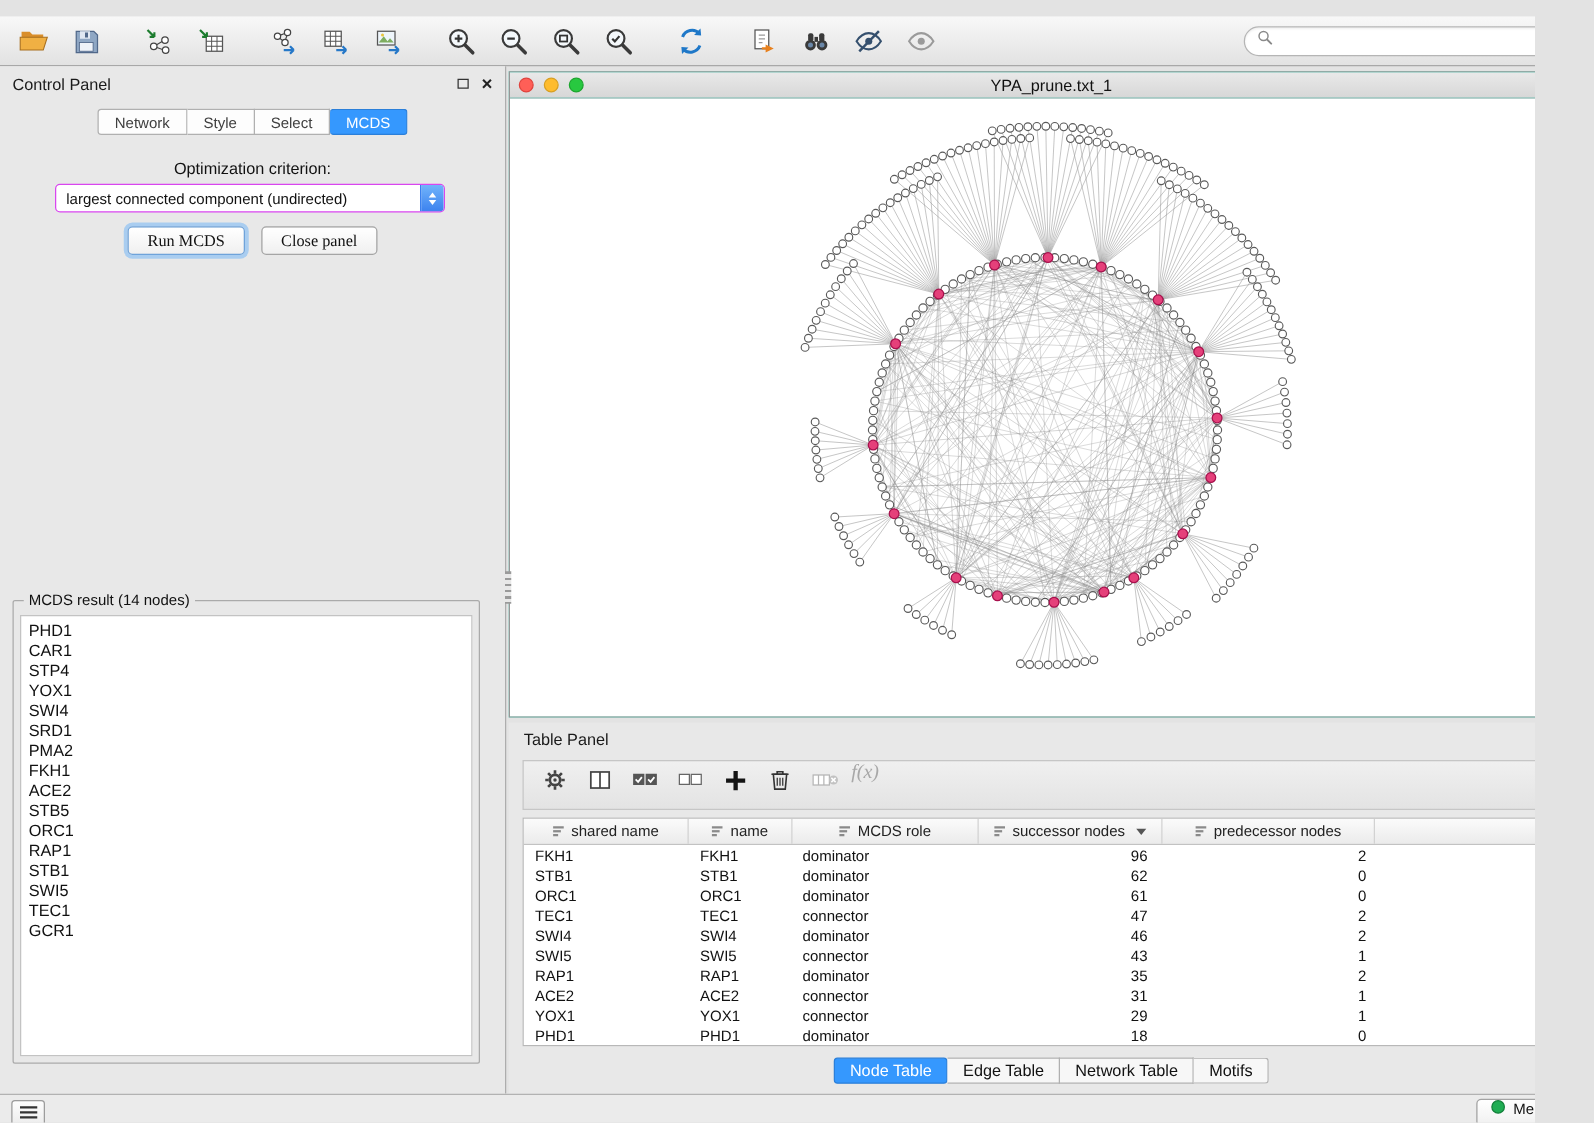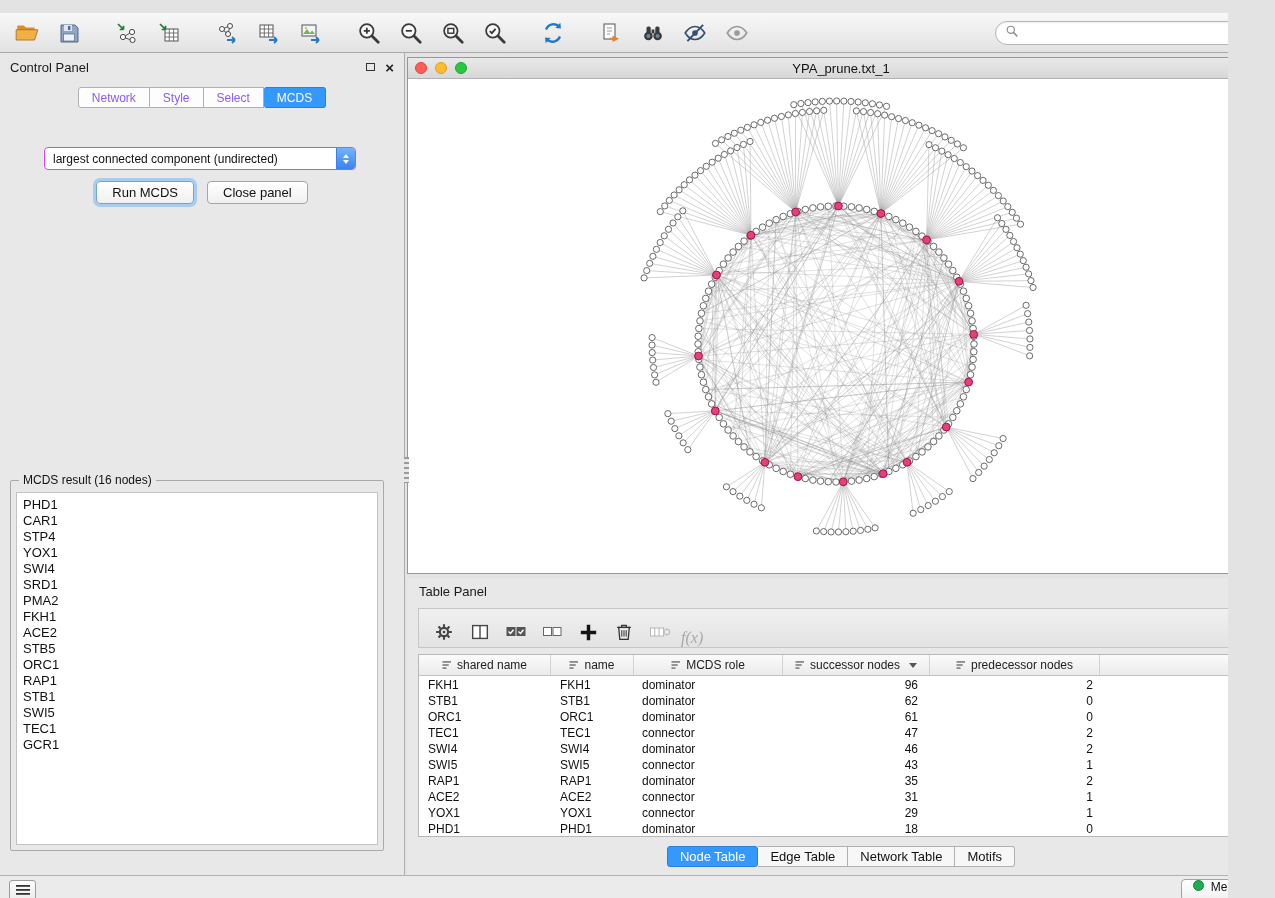--- a/index.html
+++ b/index.html
@@ -20,33 +20,33 @@
 
   
   .control-panel { position:absolute; left:0; top:40px; width:405px; height:822px; background:#e8e8e8; border-right:1px solid #adadad; }
   .cp-header { position:absolute; left:0; top:0; width:100%; height:28px; display:flex; align-items:center; padding:0 10px; }
   .cp-title { font-size:13px; color:#1a1a1a; }
   .win-btns { margin-left:auto; display:flex; align-items:center; gap:10px; }
   .float-box { width:9px; height:8px; border:1.5px solid #333; display:inline-block; }
   .close-x { font-size:15px; font-weight:bold; color:#222; line-height:1; }
   .cp-tabs { position:absolute; left:0; top:34px; width:100%; display:flex; justify-content:center; }
   .cp-tab { height:21px; padding:0 13px; font-size:12px; display:flex; align-items:center; background:#fdfdfd;
-    border:1px solid #b0b0b0; border-left:none; color:#8b5cf6; cursor:default; }
+    border:1px solid #b0b0b0; border-left:none; color:#404040; cursor:default; }
   .cp-tab:first-child { border-left:1px solid #b0b0b0; border-radius:3px 0 0 3px; }
   .cp-tab:last-child { border-radius:0 3px 3px 0; }
   .cp-tab.active { background:#3598fe; color:#fff; border-color:#2b7fd9; border-radius:3px; }
   .cp-opt-label { position:absolute; left:0; top:74px; width:100%; text-align:center; font-size:13px; color:#111; }
   .cp-select { position:absolute; left:44px; top:94px; width:312px; height:23px; background:#fff;
     border:1px solid #d946ef; border-radius:4px; display:flex; align-items:center; overflow:hidden; }
   .cp-select-text { flex:1; padding:0 8px; font-size:12px; color:#111; white-space:nowrap; }
   .cp-select-stepper { width:19px; height:23px; background:linear-gradient(#73b6fc,#3a80ee);
     display:flex; flex-direction:column; align-items:center; justify-content:center; border-left:1px solid #3a80ee; }
   .tri-up { width:0; height:0; border-left:3.5px solid transparent; border-right:3.5px solid transparent; border-bottom:4.5px solid #fff; margin-bottom:2px; }
   .tri-down { width:0; height:0; border-left:3.5px solid transparent; border-right:3.5px solid transparent; border-top:4.5px solid #fff; }
-  .cp-buttons { position:absolute; left:0; top:128px; width:100%; display:flex; justify-content:center; gap:13px; }
+  .cp-buttons { position:absolute; left:0; top:128px; width:100%; display:flex; justify-content:center; gap:13px;font-family:Liberation Serif, serif; }
   .btn { height:23px; padding:0 15px; background:linear-gradient(#ffffff,#f0f0f0); border:1px solid #a5a5a5;
     border-radius:4px; font-size:13px; color:#111; display:flex; align-items:center; cursor:default; }
   .btn-focus { box-shadow:0 0 0 3px #a9cdf0; border-color:#6fa3da; }
   .groupbox { position:absolute; left:10px; top:427px; width:374px; height:371px; border:1px solid #aaaaaa; border-radius:2px; }
   .groupbox-legend { position:absolute; top:-8px; left:8px; background:#e8e8e8; padding:0 4px; font-size:12px; color:#111; }
   .result-list { position:absolute; left:5px; top:11px; right:5px; bottom:5px; background:#fff; border:1px solid #c3c3c3; overflow:hidden; padding:4px 6px; }
   .result-item { font-size:13px; line-height:16px; color:#111; }
 
   
   .network-window { position:absolute; left:407px; top:44px; width:868px; height:517px; background:#5eead4; border:1px solid #979797; }
@@ -60,21 +60,21 @@
     font-size:13px; color:#111; pointer-events:none; }
   .nw-canvas { position:absolute; left:0; top:21px; width:866px; height:494px; background:#fff; }
   .splitter-handle { position:absolute; left:404px; top:444px; width:5px; height:26px;
     background:repeating-linear-gradient(#9a9a9a 0 2px, #e8e8e8 2px 5px); }
 
   
   .table-panel { position:absolute; left:407px; top:565px; width:868px; height:297px; background:#e8e8e8; }
   .tp-header { position:absolute; left:0; top:0; width:100%; height:26px; display:flex; align-items:center; padding:0 12px; }
   .tp-title { font-size:13px; color:#1a1a1a; }
   .tp-toolbar { position:absolute; left:11px; top:30px; width:846px; height:40px;
-    background:linear-gradient(#f0f0f0,#e3e3e3); border:1px solid #c6c6c6; display:flex; align-items:flex-end; padding:0 10px; gap:6px; }
+    background:linear-gradient(#f0f0f0,#e3e3e3); border:1px solid #c6c6c6; display:flex; align-items:flex-start; padding:0 10px; gap:6px; }
   .fx-label { font-family:"Liberation Serif", serif; font-style:italic; font-size:16px; color:#a8a8a8; }
   .table { position:absolute; left:11px; top:76px; width:846px; height:183px; background:#fff; border:1px solid #b8b8b8; overflow:hidden; }
   .thead { display:flex; height:21px; background:linear-gradient(#fbfbfb,#ebebeb); border-bottom:1px solid #c2c2c2; }
   .th { display:flex; align-items:center; justify-content:center; gap:5px; border-right:1px solid #d2d2d2; font-size:12px; color:#222; }
   .th0,.c0 { width:132px; } .th1,.c1 { width:83px; } .th2,.c2 { width:149px; }
   .th3,.c3 { width:147px; } .th4,.c4 { width:170px; } .thf,.cf { flex:1; }
   .thf { border-right:none; }
   .chev { width:0; height:0; border-left:4px solid transparent; border-right:4px solid transparent; border-top:5px solid #555; margin-left:4px; }
   .tbody { position:absolute; left:0; top:22px; right:12px; bottom:0; }
   .trow { display:flex; height:16px; align-items:center; font-size:12px; color:#111; }
@@ -265,36 +265,37 @@
         <span class="close-x">×</span>
       </span>
     </div>
     <div class="cp-tabs">
         <div class="cp-tab">Network</div>
         <div class="cp-tab">Style</div>
         <div class="cp-tab">Select</div>
         <div class="cp-tab active">MCDS</div>
       </div>
 
+    <div class="cp-opt-label">Optimization criterion:</div>
 
     <div class="cp-select">
       <span class="cp-select-text">largest connected component (undirected)</span>
       <span class="cp-select-stepper">
           <span class="tri-up"></span>
           <span class="tri-down"></span>
         </span>
     </div>
 
     <div class="cp-buttons">
       <div class="btn btn-focus">Run MCDS</div>
       <div class="btn">Close panel</div>
     </div>
 
     <div class="groupbox">
-      <div class="groupbox-legend">MCDS result (16 nodes)</div>
+      <div class="groupbox-legend">MCDS result (14 nodes)</div>
       <div class="result-list">
           <div class="result-item">PHD1</div>
           <div class="result-item">CAR1</div>
           <div class="result-item">STP4</div>
           <div class="result-item">YOX1</div>
           <div class="result-item">SWI4</div>
           <div class="result-item">SRD1</div>
           <div class="result-item">PMA2</div>
           <div class="result-item">FKH1</div>
           <div class="result-item">ACE2</div>

